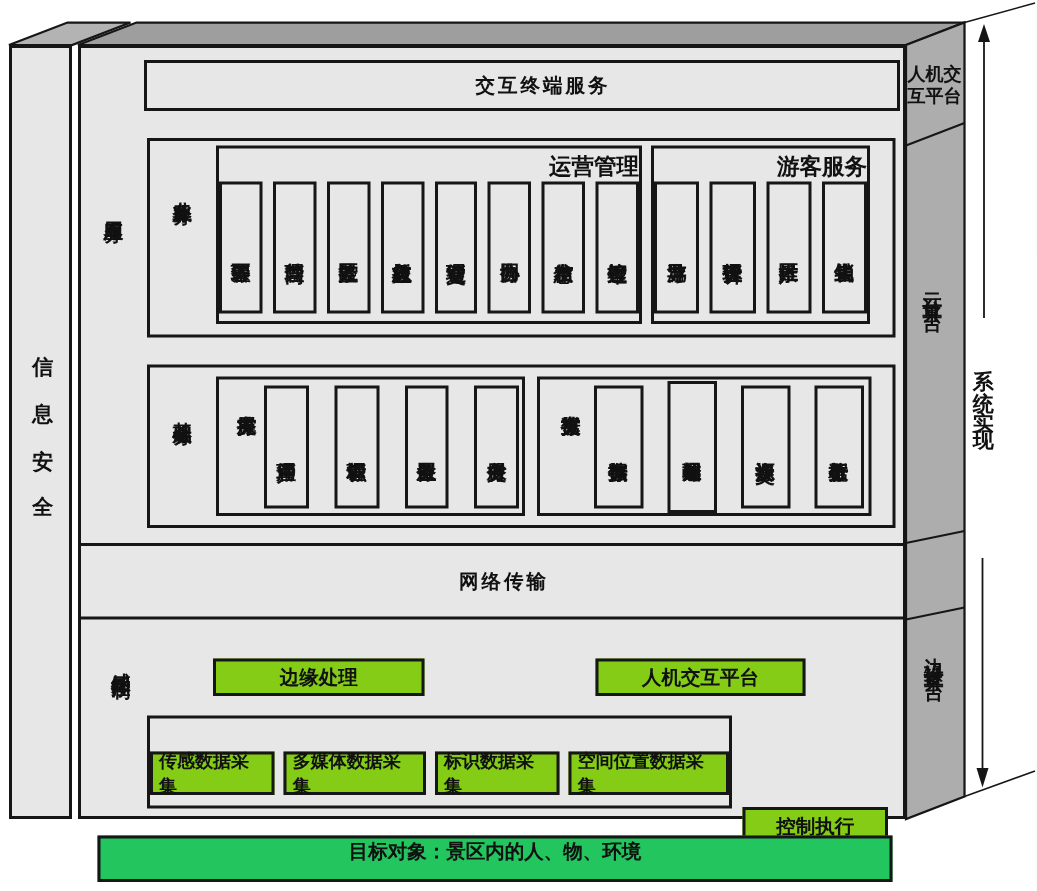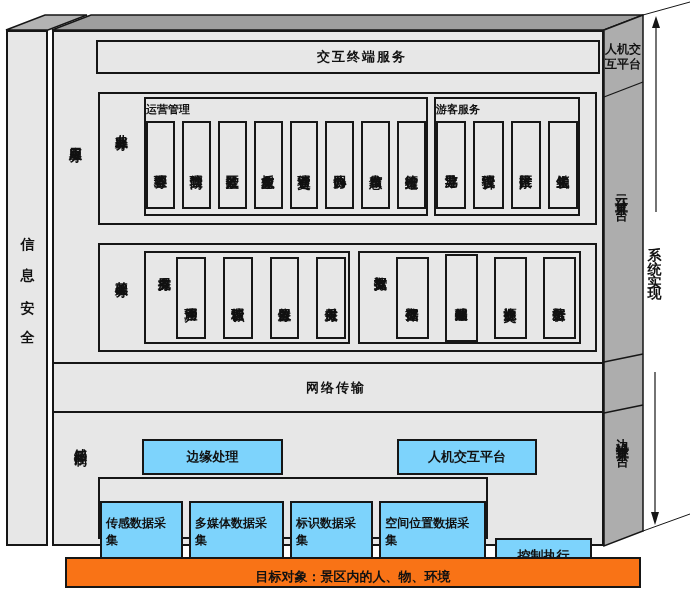--- a/index.html
+++ b/index.html
@@ -17,24 +17,24 @@
   .fs12{font-size:12px;}
   .ls1{letter-spacing:1px;}
   .ls2{letter-spacing:2px;}
   .ls3{letter-spacing:3px;}
   .ls-sys{letter-spacing:13px;font-size:14px;}
   .ls-sec{letter-spacing:31px;font-size:14px;}
   .vitem{width:27px;height:84px;background:#e7e7e7;border:2px solid #161616;
          display:flex;align-items:center;justify-content:center;}
   .vitem2{width:29px;height:78px;background:#e7e7e7;border:2px solid #161616;
           display:flex;align-items:center;justify-content:center;}
-  .hitem{height:25px;background:#7dd3fc;border:2px solid #161616;
-         display:flex;align-items:center;justify-content:center;padding:16px 4px;}
+  .hitem{height:25px;background:#84cc16;border:2px solid #161616;
+         display:flex;align-items:center;justify-content:center;padding:0 4px;}
   .row{position:absolute;display:flex;justify-content:center;align-items:center;}
-  .hdr{position:absolute;left:0;right:0;text-align:left;font-weight:bold;font-size:11px;}
+  .hdr{position:absolute;left:0;right:0;text-align:right;font-weight:bold;font-size:15px;}
 </style>
 </head>
 <body>
 
 <div class="stage">
 
   <svg class="bg" width="691" height="594" viewBox="0 0 691 594">
 
     <polygon points="52,30 91,15 643,15 604,30" fill="#9e9e9e" stroke="#161616" stroke-width="1.5"></polygon>
 
@@ -196,17 +196,17 @@
   </div>
 
   <div class="abs plain htext fs12" style="left:605px;top:32px;width:36px;height:50px;line-height:15px;text-align:center;display:flex;align-items:center;justify-content:flex-end;">
     <span>人机交互平台</span>
   </div>
   <span class="abs vtext fs13 ls3 plain" style="left:615px;top:185px;">云计算平台</span>
   <span class="abs vtext fs13 ls3 plain" style="left:616px;top:428px;">边缘计算平台</span>
 
   <span class="abs vtext ls-sys plain" style="left:647px;top:236px;">系统实现</span>
 
-  <div class="abs" style="left:65px;top:557px;width:576px;height:31px;background:#f97316;border:2px solid #161616;display:flex;align-items:flex-end;justify-content:center;z-index:2;">
+  <div class="abs" style="left:65px;top:557px;width:530px;height:31px;background:#22c55e;border:2px solid #161616;display:flex;align-items:flex-start;justify-content:center;z-index:2;">
     <span class="htext fs13">目标对象：景区内的人、物、环境</span>
   </div>
 
 </div>
 
 </body></html>

